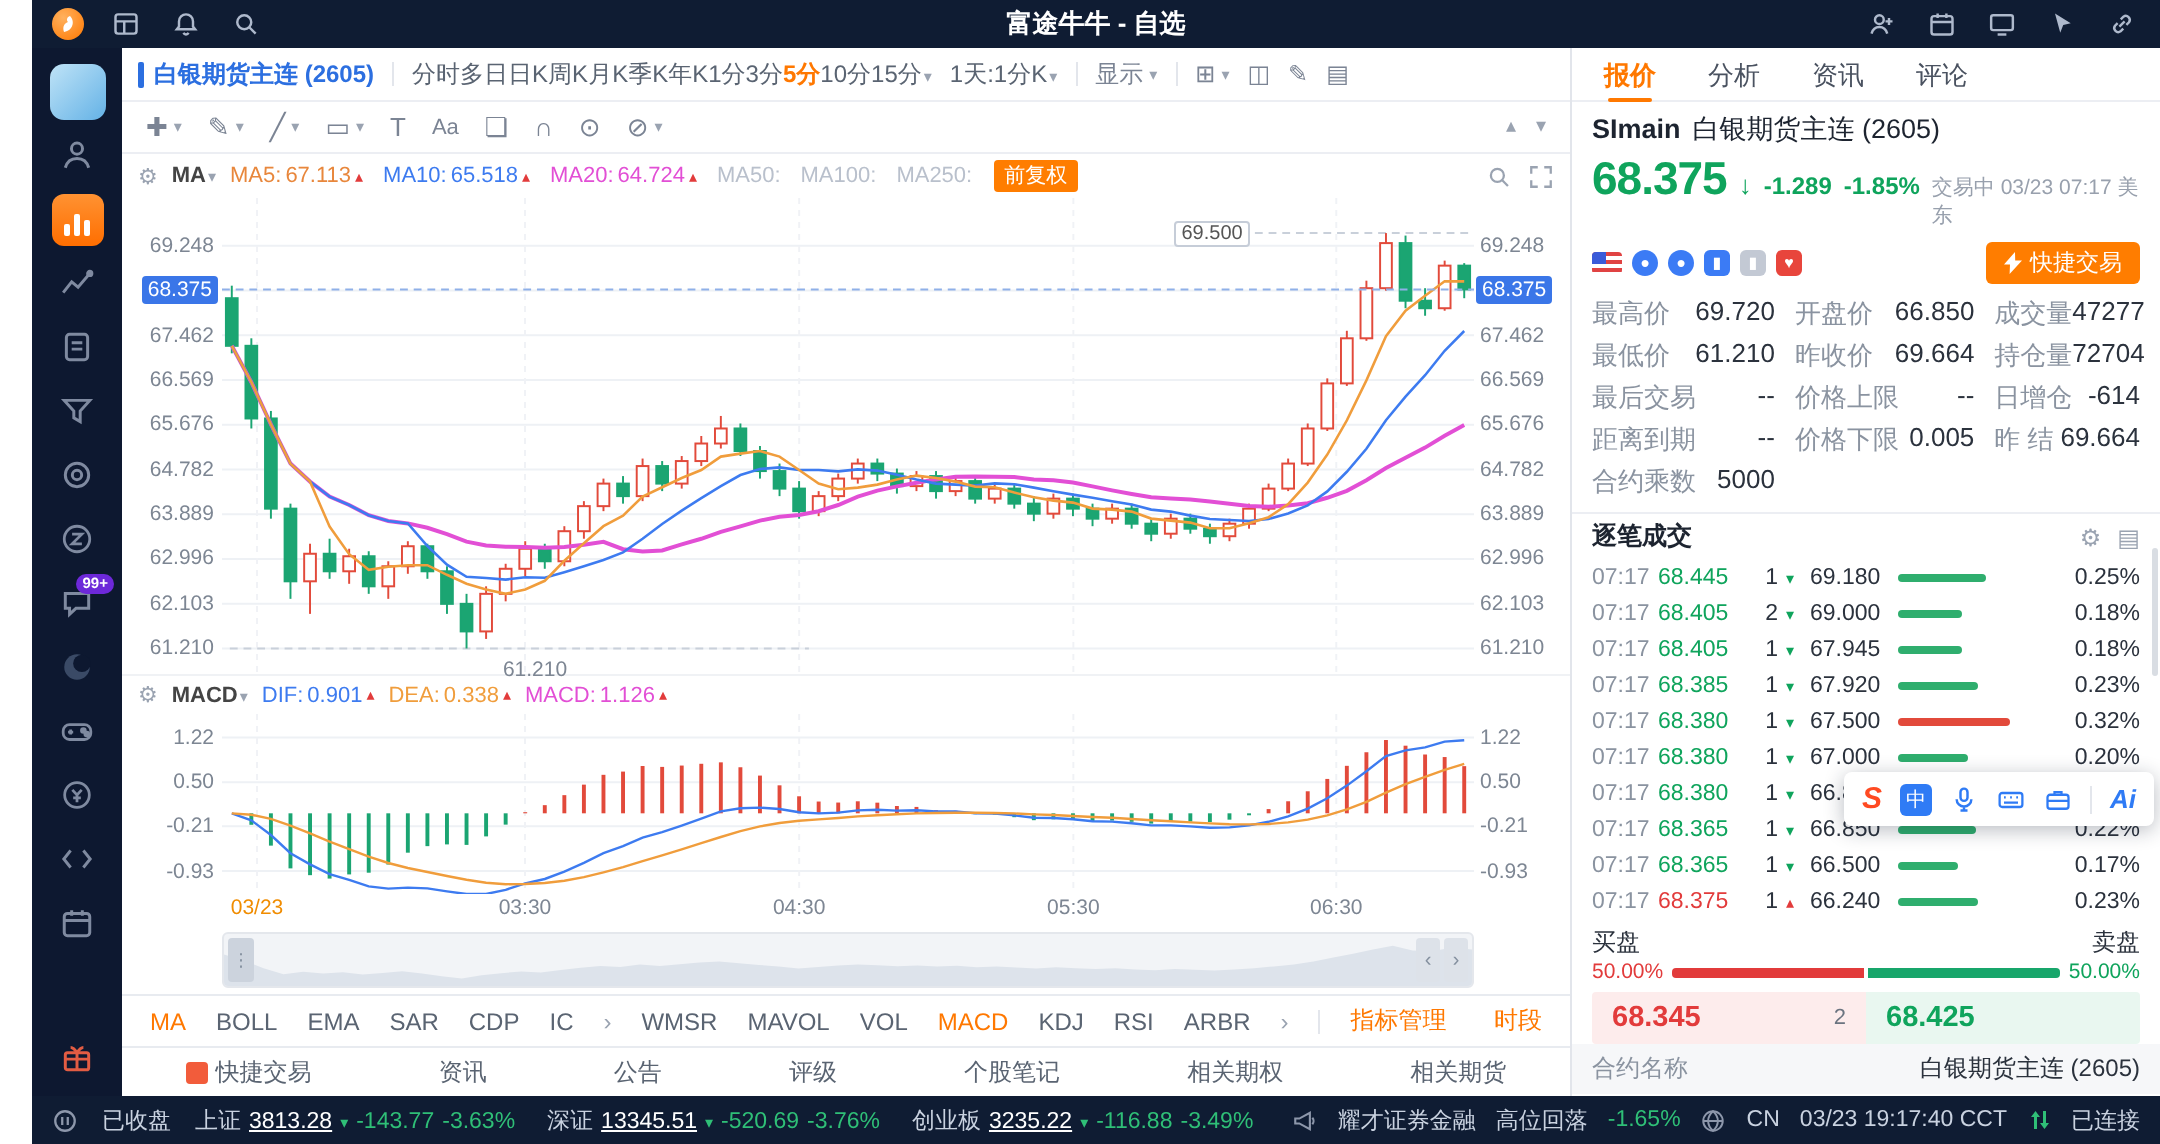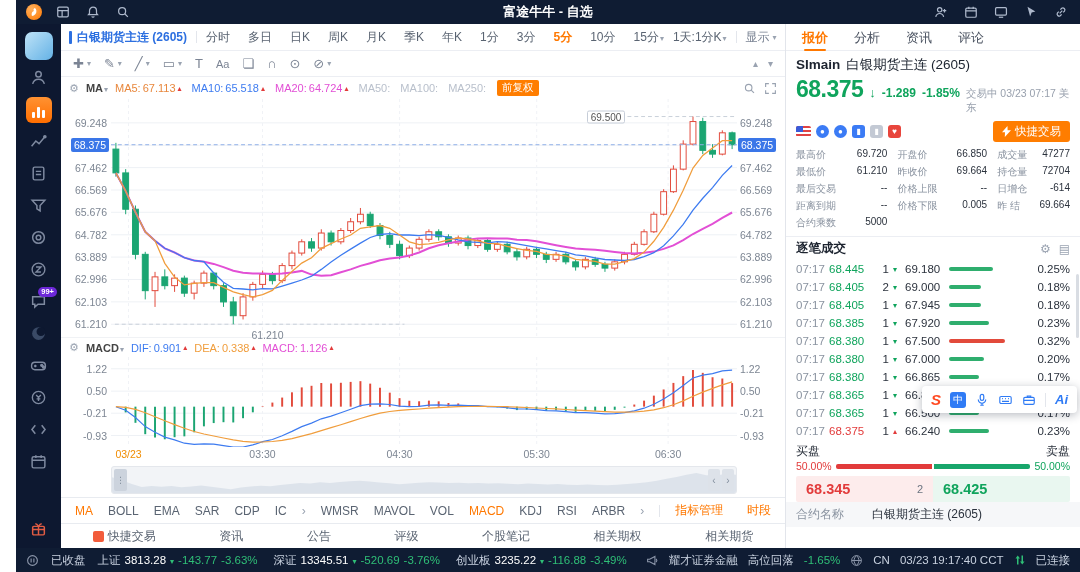--- a/index.html
+++ b/index.html
@@ -130,21 +130,21 @@
     repeating-linear-gradient(180deg,#e04343 0 2px,#fff 2px 4px);position:relative;}
   .flag::after{content:"";position:absolute;left:0;top:0;width:7px;height:6px;background:#3a5bd9;}
   .bdg{width:13px;height:13px;border-radius:50%;background:#3b7bf5;color:#fff;font-size:8px;
     display:flex;align-items:center;justify-content:center;}
   .bdg.sq{border-radius:3px;}
   .bdg.grey{background:#c3c9d4;}
   .bdg.red{background:#e8453c;}
   .quick-btn{margin-left:auto;background:#ff7d00;color:#fff;border:none;border-radius:3px;height:21px;
     padding:0 9px;font-size:11.5px;display:flex;align-items:center;gap:4px;cursor:pointer;}
   .q-grid{display:grid;grid-template-columns:1.08fr 1.06fr .86fr;column-gap:10px;row-gap:3px;
-    padding:3px 10px 6px;font-size:10px;}
+    padding:3px 10px 6px;font-size:13px;}
   .q-cell{display:flex;justify-content:space-between;min-width:0;}
   .q-label{color:#8a93a0;white-space:nowrap;}
   .q-val{color:#2b323d;}
   .ticks-head{height:24px;flex:0 0 24px;border-top:1px solid #eceef3;display:flex;align-items:center;
     padding:0 10px;gap:8px;}
   .ticks-title{font-weight:bold;color:#1d2430;font-size:12.5px;}
   .ticks-right{margin-left:auto;display:flex;gap:8px;color:#9aa3b1;}
   .trades{flex:0 0 180px;overflow:hidden;position:relative;}
   .trade-row{display:flex;align-items:center;height:18px;padding:0 10px;font-size:11.5px;}
   .t-time{width:33px;color:#8a93a0;}
@@ -162,31 +162,31 @@
   .ba-bar .bl{flex:1;background:#e23b3b;border-radius:2px 0 0 2px;}
   .ba-bar .br{flex:1;background:#18a66b;border-radius:0 2px 2px 0;}
   .ba-prices{display:flex;height:26px;margin-top:4px;border-radius:2px;overflow:hidden;}
   .ba-bid{flex:1;background:#fdecec;color:#e23b3b;display:flex;align-items:center;padding:0 10px;
     font-size:14.5px;font-weight:bold;gap:8px;}
   .ba-size{margin-left:auto;color:#6b7480;font-size:11px;font-weight:normal;}
   .ba-ask{flex:1;background:#e9f7f0;color:#0fa45c;display:flex;align-items:center;padding:0 10px;
     font-size:14.5px;font-weight:bold;}
   .info-head{height:24px;flex:0 0 24px;border-top:1px solid #eceef3;display:flex;align-items:center;
     padding:0 10px;font-weight:bold;color:#1d2430;font-size:12.5px;margin-top:2px;}
-  .info-row{display:flex;padding:4px 10px;background:#f6f7f9;font-size:12px;gap:28px;}
+  .info-row{display:flex;justify-content:space-between;padding:4px 10px;background:#f6f7f9;font-size:12px;}
   .info-label{color:#8a93a0;}
   .info-val{color:#2b323d;}
   .rp-scrollbar{position:absolute;right:1px;top:250px;width:3px;height:64px;border-radius:2px;background:#d9dde3;}
 
   
   .statusbar{height:24px;flex:0 0 24px;background:#0f1c33;display:flex;align-items:center;
     padding:0 10px;gap:12px;color:#c9d2e0;font-size:11.5px;white-space:nowrap;}
   .idx{display:flex;align-items:baseline;gap:4px;}
   .idx .nm{color:#c9d2e0;}
-  .idx .vl{color:#fff;}
+  .idx .vl{color:#fff;text-decoration:underline;}
   .sb-g{color:#2fbf77;}
   .sb-right{margin-left:auto;display:flex;align-items:center;gap:10px;}
   .sb-ic2{display:flex;align-items:center;}
 
   
   .ime{position:absolute;left:922px;top:386px;height:27px;background:#fff;border-radius:4px;
     box-shadow:0 2px 10px rgba(20,30,50,.3);display:flex;align-items:center;gap:9px;padding:0 9px;z-index:9;}
   .ime-s{font-weight:900;font-style:italic;color:#ff4a22;font-size:15px;}
   .ime-zh{width:16px;height:16px;background:#2f7bf5;color:#fff;font-size:10px;border-radius:3px;
     display:flex;align-items:center;justify-content:center;}
@@ -350,21 +350,21 @@
     </aside>
 
     <div class="center">
 
       <div class="symbol-bar">
         <span class="sym-name">
             <b></b>
             <span>白银期货主连 (2605)</span>
           </span>
         <span class="vd"></span>
-        <span id="periods" style="display:flex;gap:18px;align-items:center">
+        <span id="periods" style="display:flex;gap:0;align-items:center">
             <span class="period">分时</span>
             <span class="period">多日</span>
             <span class="period">日K</span>
             <span class="period">周K</span>
             <span class="period">月K</span>
             <span class="period">季K</span>
             <span class="period">年K</span>
             <span class="period">1分</span>
             <span class="period">3分</span>
             <span class="period active">5分</span>

